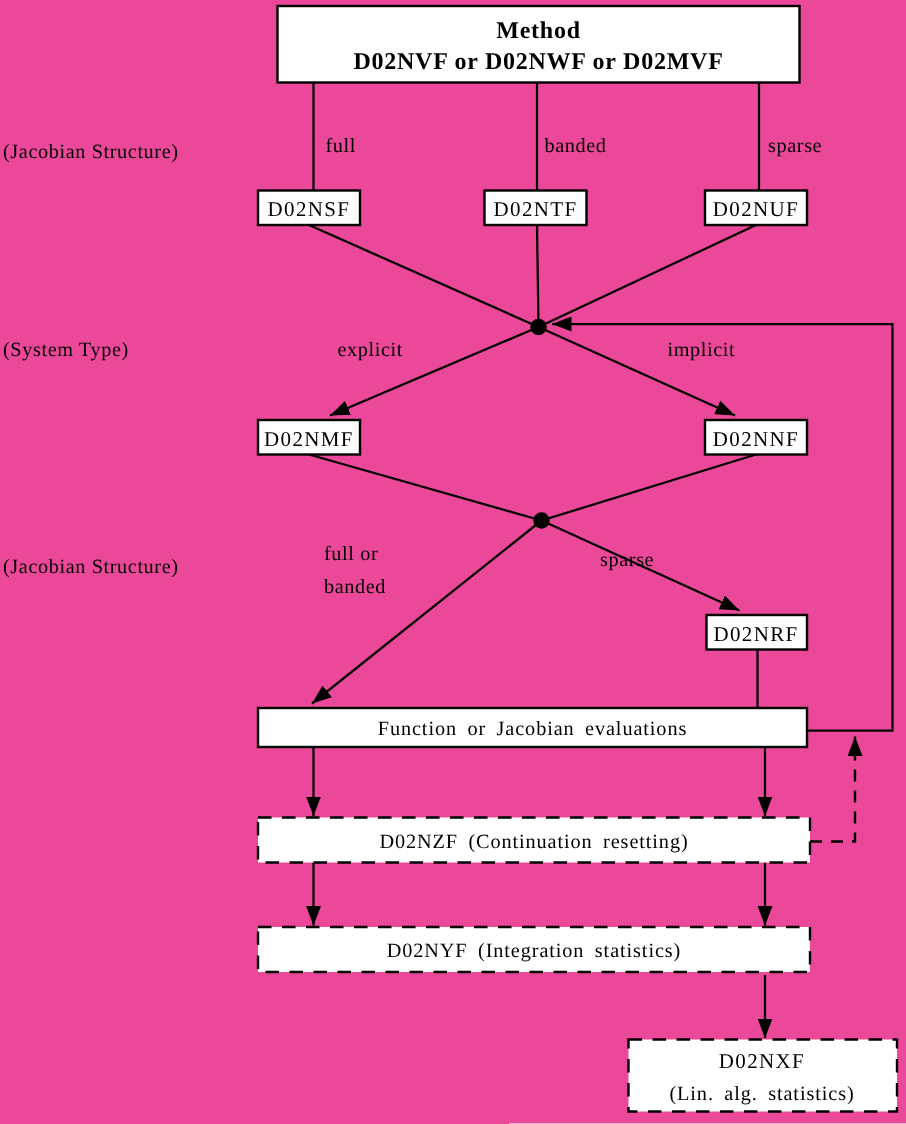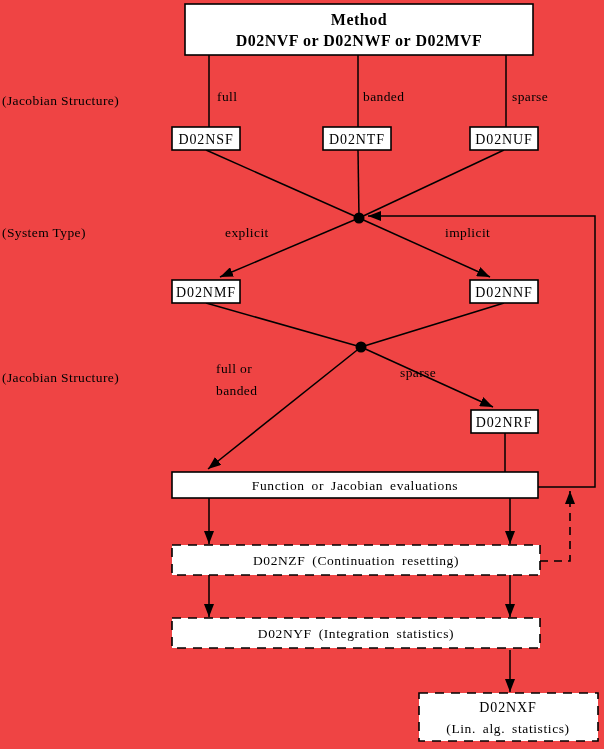--- a/index.html
+++ b/index.html
@@ -4,21 +4,21 @@
 <style>
   html, body {
     margin: 0;
     padding: 0;
     background: #ffffff;
   }
   .figure {
     position: relative;
     width: 604px;
     height: 749px;
-    background: #ef4444;
+    background: #ec4899;
     font-family: "Liberation Serif", "DejaVu Serif", serif;
   }
   svg { display: block; }
   .lbl {
     font-family: "Liberation Serif", "DejaVu Serif", serif;
     font-size: 13.5px;
     fill: #000000;
     letter-spacing: 0.4px;
   }
   .boxlbl {

